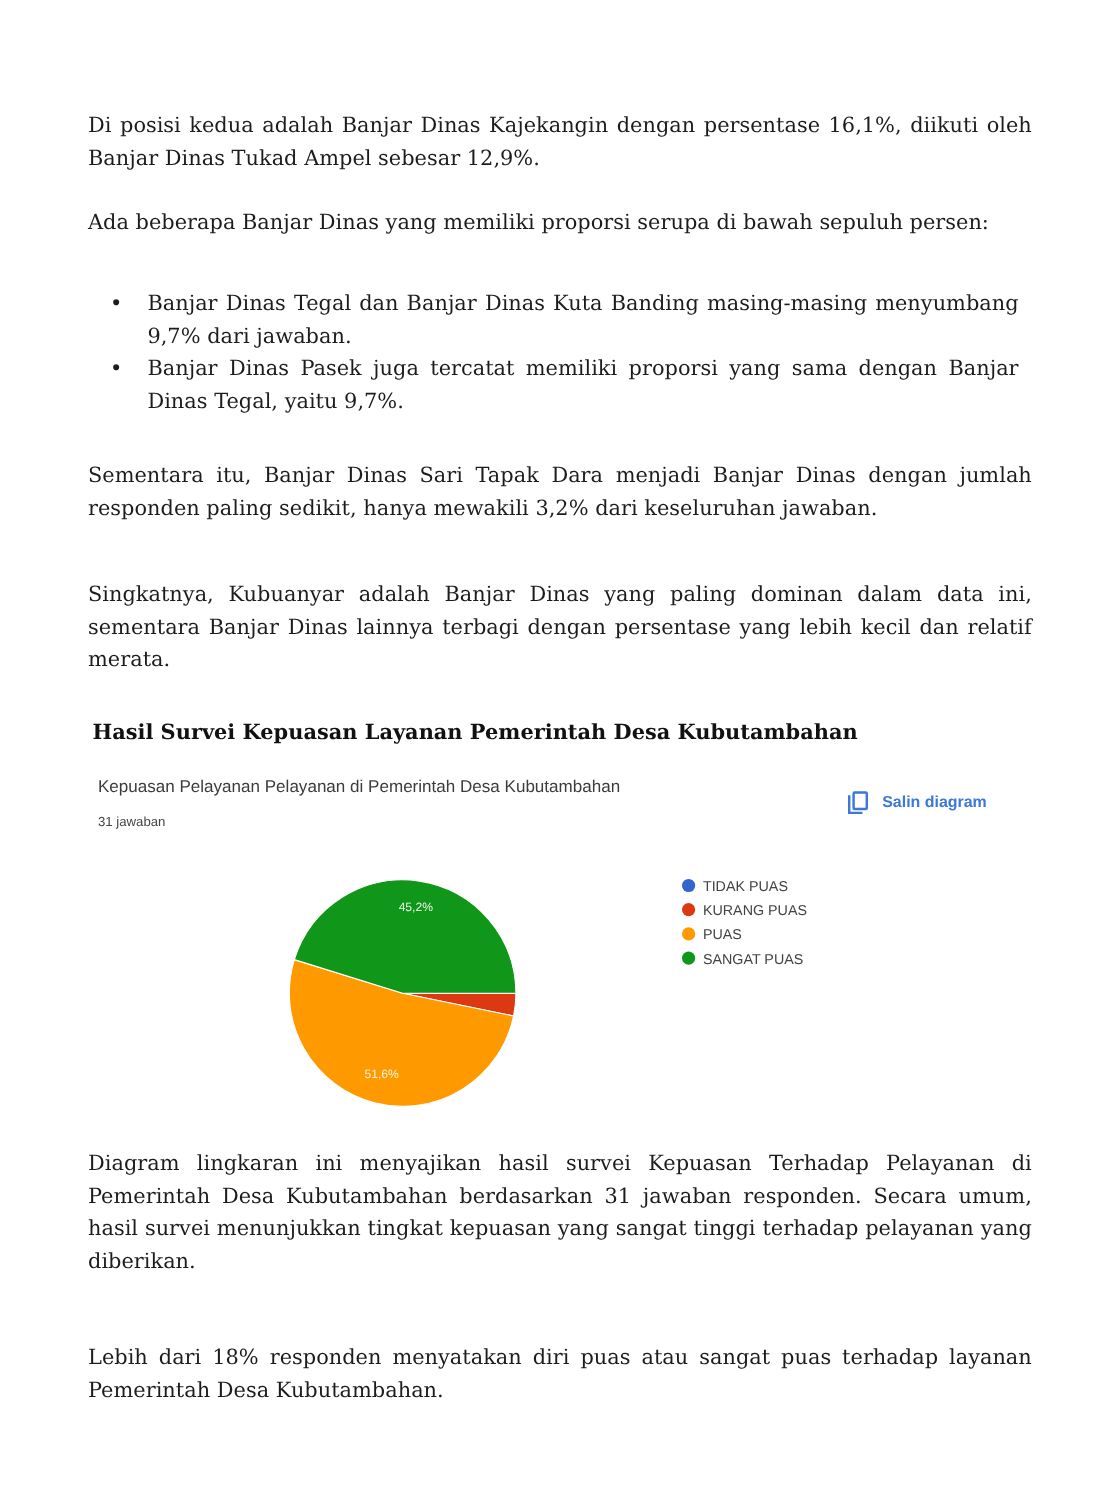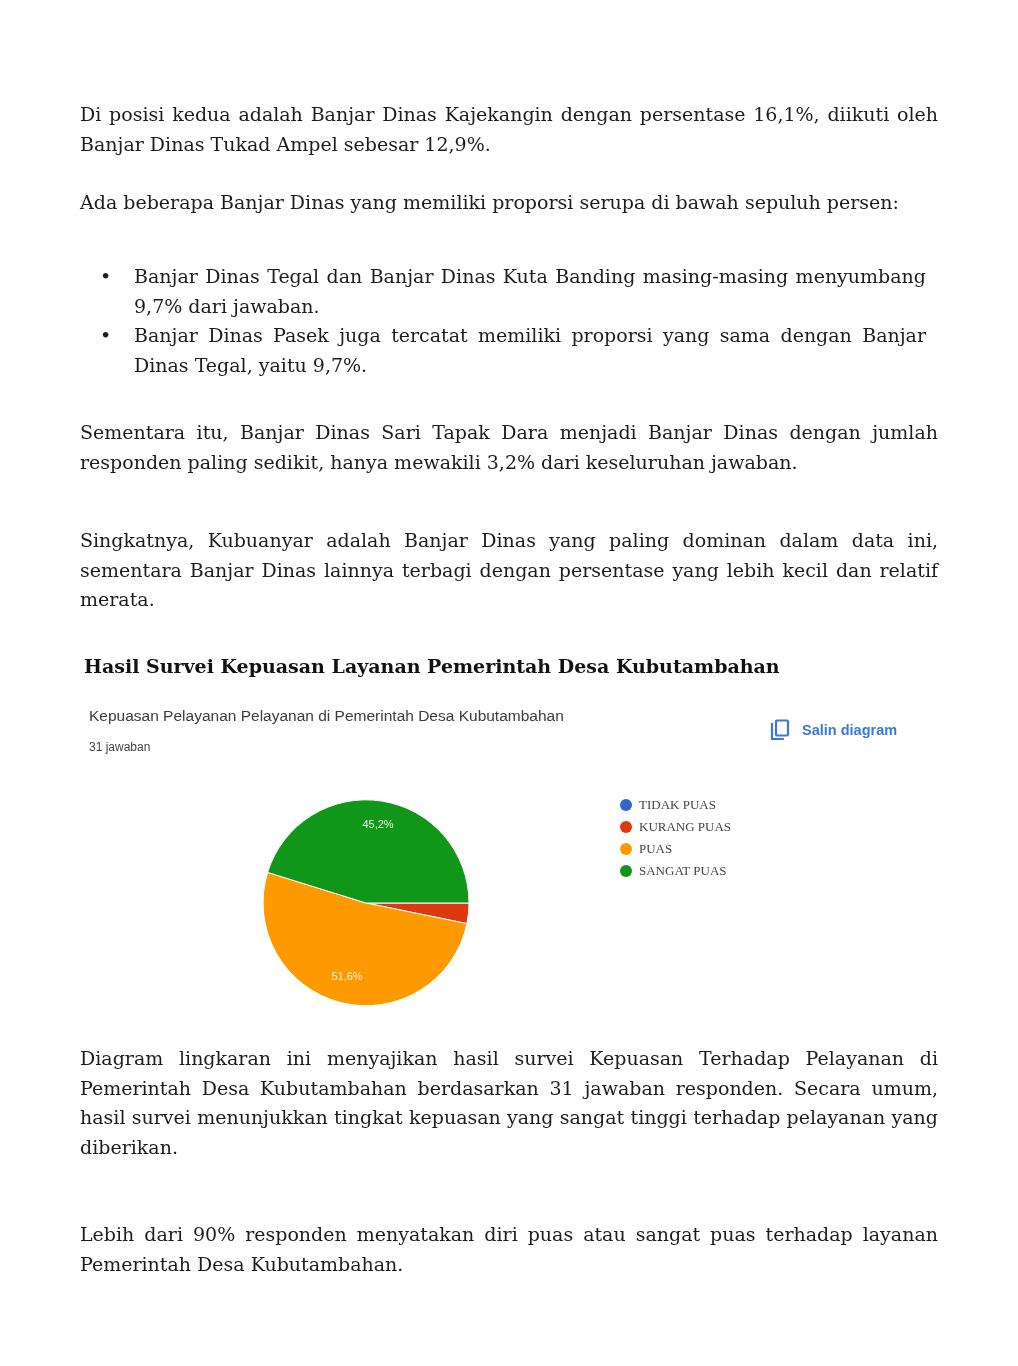--- a/index.html
+++ b/index.html
@@ -16,21 +16,21 @@
   .heading { position: absolute; top: 548px; left: 0; font-weight: bold; font-size: 19px; color: #111; margin: 16px; }
   .p5 { position: absolute; top: 944px; left: 0; width: 858px; }
   .p6 { position: absolute; top: 1120px; left: 0; width: 858px; }
 
   .chart-card { position: absolute; left: 68px; top: 690px; width: 858px; height: 345px; font-family: "Liberation Sans", "DejaVu Sans", sans-serif; }
   .chart-title { position: absolute; left: 21px; top: 17px; font-size: 15.5px; color: #3c3c3c; }
   .chart-sub { position: absolute; left: 21px; top: 50px; font-size: 12px; color: #444; }
   .copy-btn { position: absolute; left: 702px; top: 29px; display: flex; align-items: center; gap: 12px; color: #3b78d8; font-size: 14.5px; font-weight: bold; cursor: pointer; }
   .copy-btn svg { display: block; }
   .pie { position: absolute; left: 0; top: 0; }
-  .legend { position: absolute; left: 552px; top: 104px; font-size: 13px; color: #444; font-family: Liberation Serif, serif; }
+  .legend { position: absolute; left: 552px; top: 104px; font-size: 13px; color: #444; }
   .legend-item { display: flex; align-items: center; height: 22px; }
   .legend-dot { width: 12px; height: 12px; border-radius: 50%; margin-right: 7px; }
 </style>
 </head>
 <body>
 
 <div class="page">
   <p class="para p1">Di posisi kedua adalah Banjar Dinas Kajekangin dengan persentase 16,1%, diikuti oleh Banjar Dinas Tukad Ampel sebesar 12,9%.</p>
   <p class="para p2">Ada beberapa Banjar Dinas yang memiliki proporsi serupa di bawah sepuluh persen:</p>
   <ul class="bullets">
@@ -40,21 +40,21 @@
     </li>
     <li>
       <span class="dot">•</span>
       <span>Banjar Dinas Pasek juga tercatat memiliki proporsi yang sama dengan Banjar Dinas Tegal, yaitu 9,7%.</span>
     </li>
   </ul>
   <p class="para p3">Sementara itu, Banjar Dinas Sari Tapak Dara menjadi Banjar Dinas dengan jumlah responden paling sedikit, hanya mewakili 3,2% dari keseluruhan jawaban.</p>
   <p class="para p4">Singkatnya, Kubuanyar adalah Banjar Dinas yang paling dominan dalam data ini, sementara Banjar Dinas lainnya terbagi dengan persentase yang lebih kecil dan relatif merata.</p>
   <h2 class="heading">Hasil Survei Kepuasan Layanan Pemerintah Desa Kubutambahan</h2>
   <p class="para p5">Diagram lingkaran ini menyajikan hasil survei Kepuasan Terhadap Pelayanan di Pemerintah Desa Kubutambahan berdasarkan 31 jawaban responden. Secara umum, hasil survei menunjukkan tingkat kepuasan yang sangat tinggi terhadap pelayanan yang diberikan.</p>
-  <p class="para p6">Lebih dari 90% responden menyatakan diri puas atau sangat puas terhadap layanan Pemerintah Desa Kubutambahan.</p>
+  <p class="para p6">Lebih dari 18% responden menyatakan diri puas atau sangat puas terhadap layanan Pemerintah Desa Kubutambahan.</p>
 </div>
 
 <div class="chart-card">
   <div class="chart-title">Kepuasan Pelayanan Pelayanan di Pemerintah Desa Kubutambahan</div>
   <div class="chart-sub">31 jawaban</div>
   <div class="copy-btn">
     <span>
       <svg width="20" height="22" viewBox="0 0 20 22">
         <path d="M2 4 V20 H14" fill="none" stroke="#3b78d8" stroke-width="2.2"></path>
         <rect x="6" y="1.5" width="12" height="15" fill="none" stroke="#3b78d8" stroke-width="2.2" rx="1"></rect>

